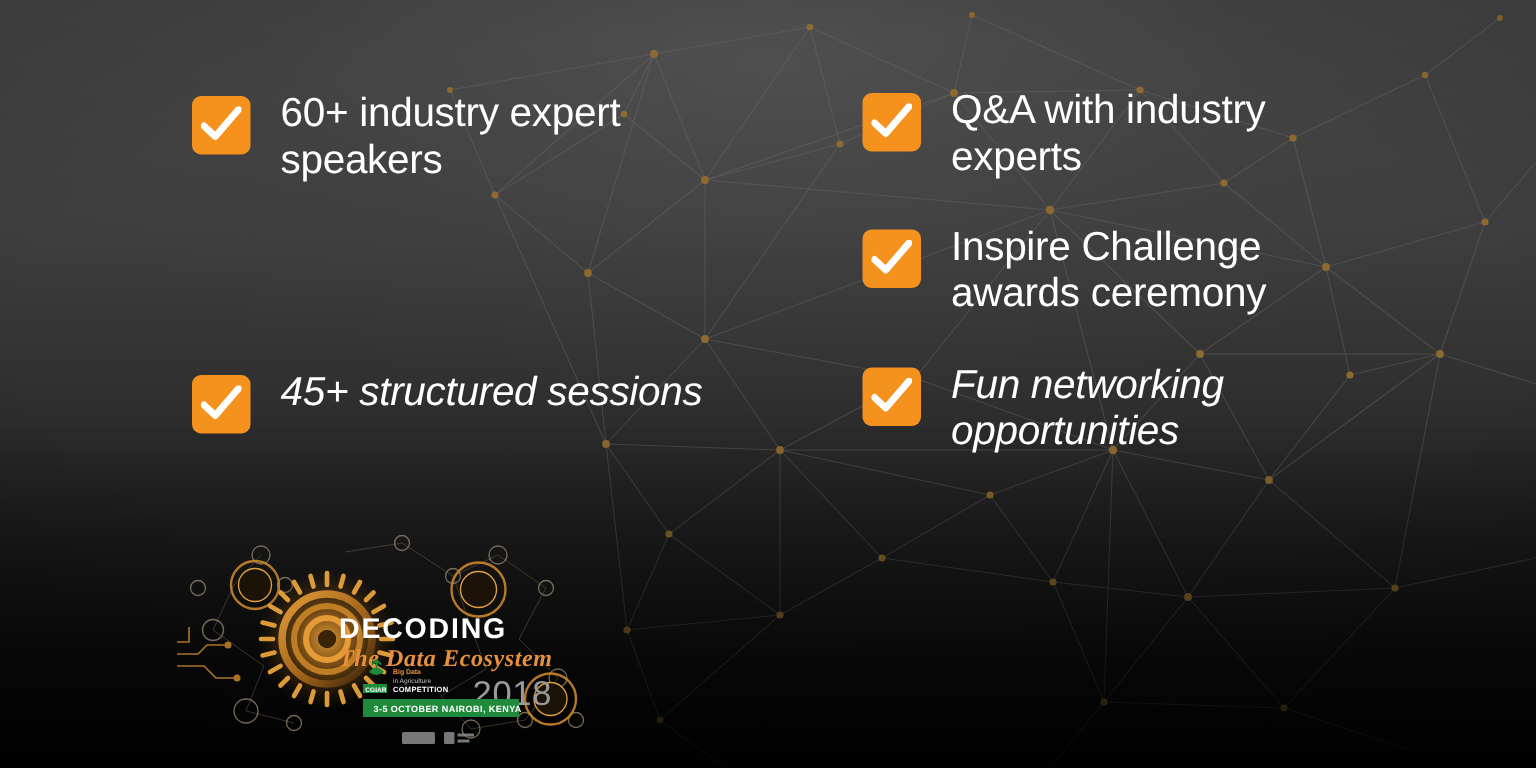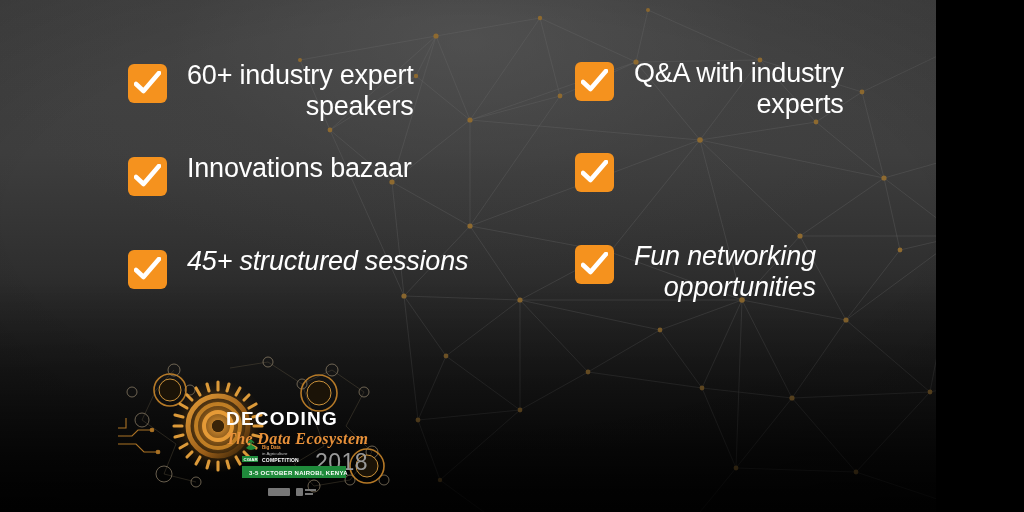--- a/index.html
+++ b/index.html
@@ -2,28 +2,27 @@
 <html><head>
 <meta charset="utf-8">
 <style>
   html, body {
     margin: 0;
     padding: 0;
     background: #000;
   }
   #stage {
     position: relative;
-    width: 936px;
+    width: 1024px;
     height: 512px;
     overflow: hidden;
     font-family: "Liberation Sans", sans-serif;
     background:
       radial-gradient(ellipse 70% 60% at 50% 8%, rgba(90,90,90,0.55) 0%, rgba(70,70,70,0.25) 45%, rgba(0,0,0,0) 75%),
       linear-gradient(180deg, #434343 0%, #3e3e3e 30%, #2f2f2f 52%, #1d1d1d 72%, #101010 88%, #070707 100%);
-    text-align: right;
   }
 
   
   #mesh {
     position: absolute;
     inset: 0;
     width: 1024px;
     height: 512px;
     pointer-events: none;
   }
@@ -264,28 +263,20 @@
     <div class="bullet-item row-0">
       <span class="check-box">
         <svg width="27" height="25" viewBox="0 0 27 25" xmlns="http://www.w3.org/2000/svg">
           <path d="M2 13 L9.5 20 L25 2" fill="none" stroke="#ffffff" stroke-width="4.6" stroke-linecap="round" stroke-linejoin="round"></path>
         </svg>
       </span>
       <span class="bullet-text">60+ industry expert
 speakers</span>
     </div>
 
-    <div class="bullet-item row-1">
-      <span class="check-box">
-        <svg width="27" height="25" viewBox="0 0 27 25" xmlns="http://www.w3.org/2000/svg">
-          <path d="M2 13 L9.5 20 L25 2" fill="none" stroke="#ffffff" stroke-width="4.6" stroke-linecap="round" stroke-linejoin="round"></path>
-        </svg>
-      </span>
-      <span class="bullet-text">Innovations bazaar</span>
-    </div>
 
     <div class="bullet-item row-2">
       <span class="check-box">
         <svg width="27" height="25" viewBox="0 0 27 25" xmlns="http://www.w3.org/2000/svg">
           <path d="M2 13 L9.5 20 L25 2" fill="none" stroke="#ffffff" stroke-width="4.6" stroke-linecap="round" stroke-linejoin="round"></path>
         </svg>
       </span>
       <span class="bullet-text">45+ structured sessions</span>
     </div>
   </div>
@@ -301,20 +292,22 @@
       <span class="bullet-text">Q&amp;A with industry
 experts</span>
     </div>
 
     <div class="bullet-item row-1">
       <span class="check-box">
         <svg width="27" height="25" viewBox="0 0 27 25" xmlns="http://www.w3.org/2000/svg">
           <path d="M2 13 L9.5 20 L25 2" fill="none" stroke="#ffffff" stroke-width="4.6" stroke-linecap="round" stroke-linejoin="round"></path>
         </svg>
       </span>
+      <span class="bullet-text">Inspire Challenge
+awards ceremony</span>
     </div>
 
     <div class="bullet-item row-2">
       <span class="check-box">
         <svg width="27" height="25" viewBox="0 0 27 25" xmlns="http://www.w3.org/2000/svg">
           <path d="M2 13 L9.5 20 L25 2" fill="none" stroke="#ffffff" stroke-width="4.6" stroke-linecap="round" stroke-linejoin="round"></path>
         </svg>
       </span>
       <span class="bullet-text">Fun networking
 opportunities</span>

